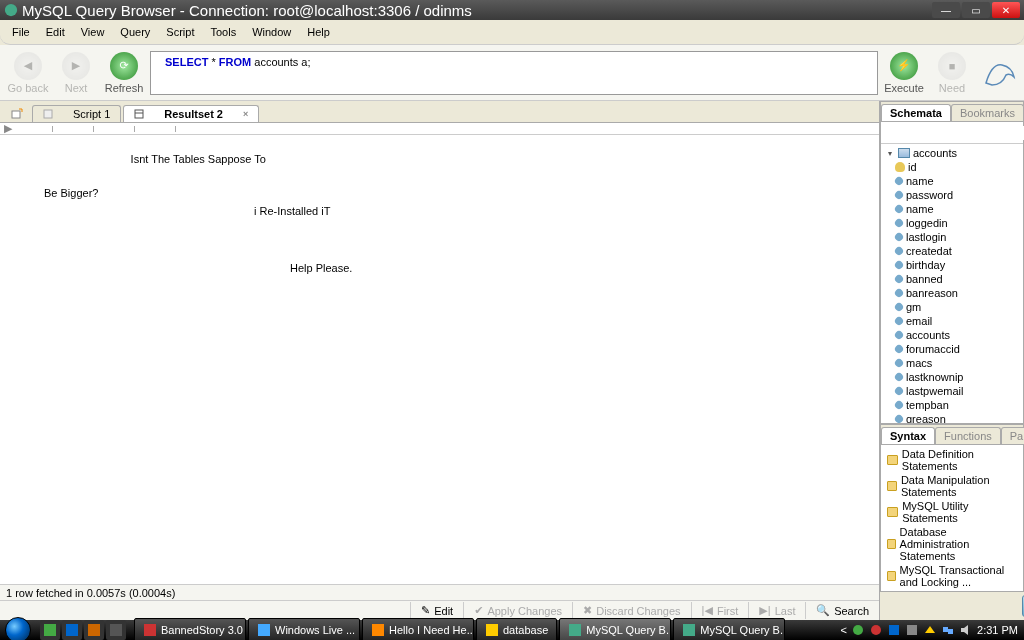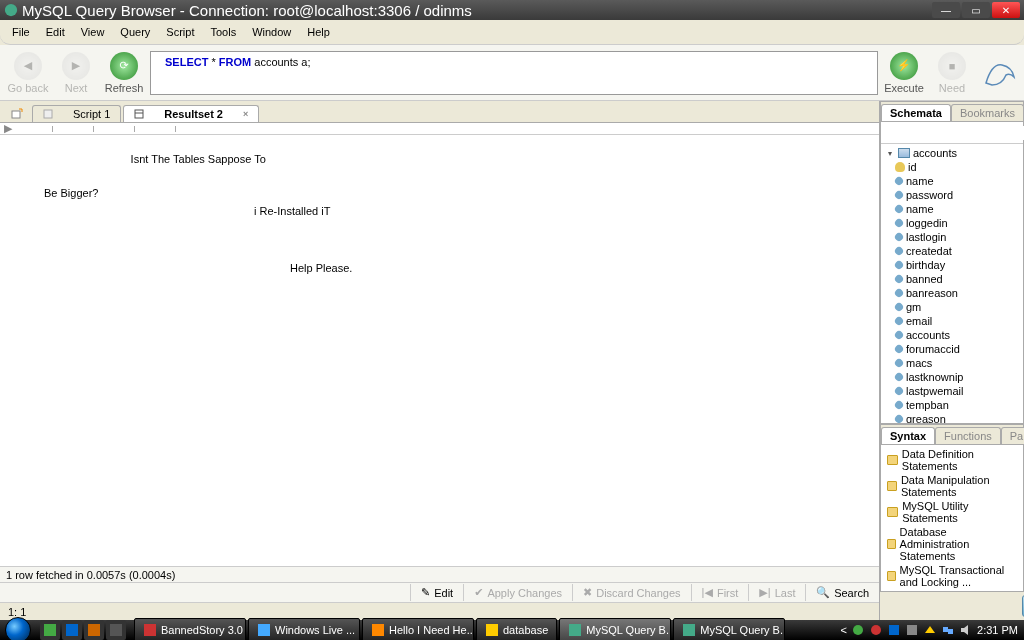--- a/index.html
+++ b/index.html
@@ -212,23 +212,20 @@
         </div>
       <div class="act disabled">
           <span>▶|</span>
           <span>Last</span>
         </div>
       <div class="act">
           <span>🔍</span>
           <span>Search</span>
         </div>
     </div>
-    <div class="posrow">
-      <span>1:   1</span>
-    </div>
   </div>
 
   <div class="rightpane">
     <div class="rpanel schema">
       <div class="rp-tabs">
         <div class="rp-tab active">Schemata</div>
         <div class="rp-tab">Bookmarks</div>
       </div>
       <div class="searchbox">
         <svg class="mag" viewBox="0 0 14 14">

